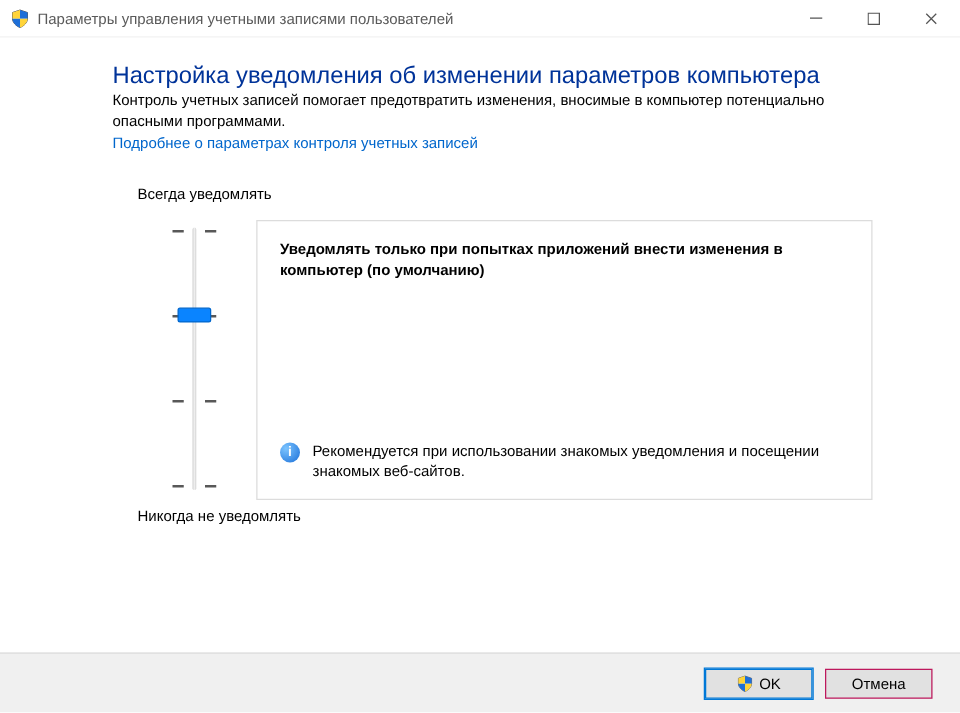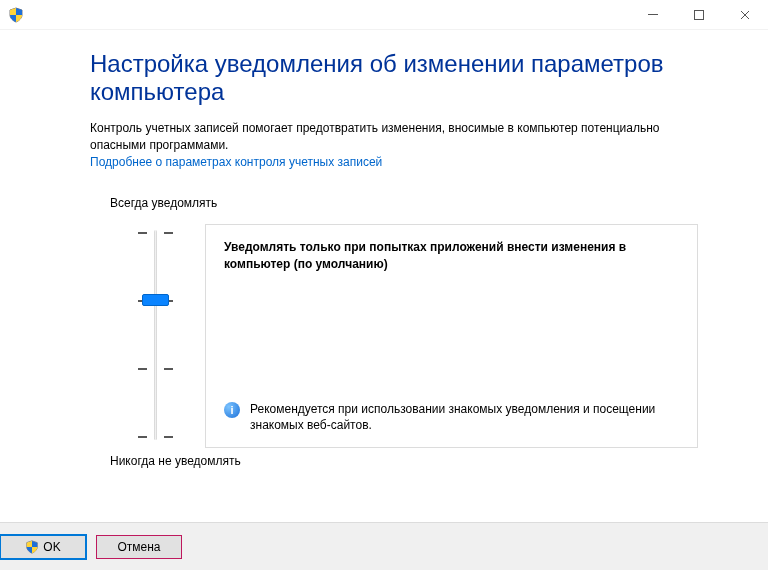--- a/index.html
+++ b/index.html
@@ -34,23 +34,22 @@
     align-items: center;
     justify-content: center;
     color: #7a7a7a;
   }
   
   .content {
     padding: 20px 70px 0 90px;
   }
   .heading {
     color: #003399;
-    font-size: 24px;
+    font-size: 19px;
     font-weight: 400;
-    margin-bottom: 14px;
   }
   .intro {
     font-size: 12px;
     line-height: 1.4;
     color: #000;
   }
   .link {
     color: #0066cc;
     cursor: pointer;
   }
@@ -155,20 +154,21 @@
     margin-top:1px;
   }
   
   .footer {
     position: absolute;
     left: 0; right: 0; bottom: 0;
     height: 48px;
     background: #f0f0f0;
     border-top: 1px solid #dcdcdc;
     display: flex;
+    justify-content: flex-end;
     align-items: center;
     padding-right: 22px;
     gap: 10px;
   }
   .btn {
     min-width: 86px;
     height: 24px;
     font: inherit;
     font-size: 12px;
     background: #e1e1e1;
@@ -193,20 +193,21 @@
 <div class="titlebar">
   <span class="icon">
     <svg width="16" height="16" viewBox="0 0 16 16">
       <path d="M8 1 L14 3 V8 C14 11 11 14 8 15 C5 14 2 11 2 8 V3 Z" fill="#fff" stroke="#444" stroke-width="0.7"></path>
       <path d="M8 1 L14 3 V8 L8 8 Z" fill="#1e6fd8"></path>
       <path d="M8 1 L2 3 V8 L8 8 Z" fill="#ffd43a"></path>
       <path d="M8 8 L14 8 C14 11 11 14 8 15 Z" fill="#ffd43a"></path>
       <path d="M8 8 L2 8 C2 11 5 14 8 15 Z" fill="#1e6fd8"></path>
     </svg>
   </span>
+  <span class="titlebar-title">Параметры управления учетными записями пользователей</span>
   <span class="titlebar-spacer"></span>
   <div class="win-buttons">
     <div class="win-btn">
       <svg width="10" height="10" viewBox="0 0 10 10">
           <rect y="4" width="10" height="1" fill="#555"></rect>
         </svg>
     </div>
     <div class="win-btn">
       <svg width="10" height="10" viewBox="0 0 10 10">
           <rect x="0.5" y="0.5" width="9" height="9" fill="none" stroke="#555"></rect>

